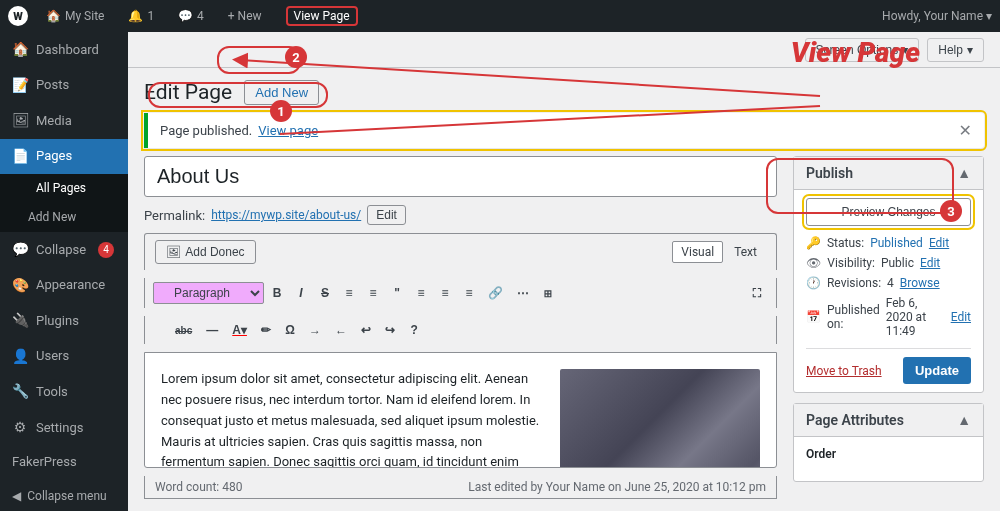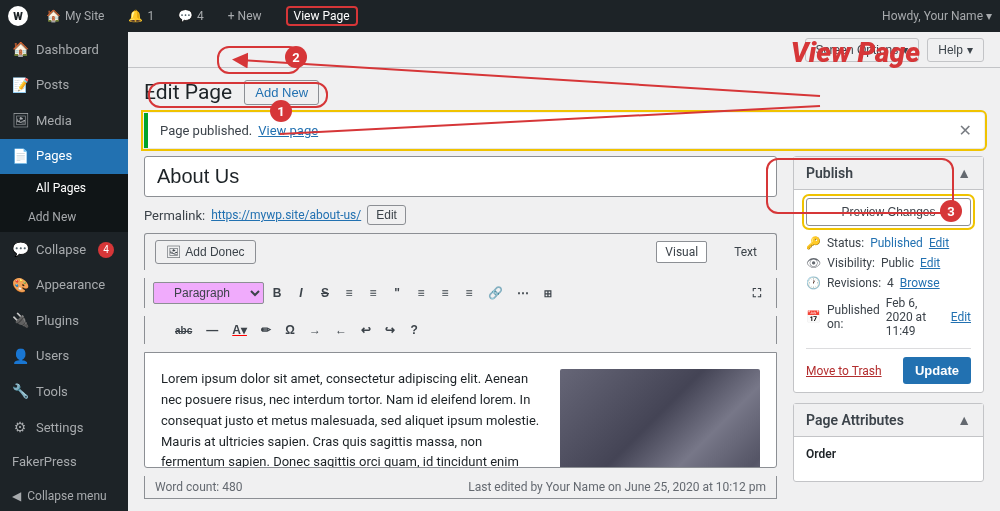--- a/index.html
+++ b/index.html
@@ -55,21 +55,21 @@
     .title-input { width: 100%; border: 1px solid #8c8f94; border-radius: 3px; padding: 8px 12px; font-size: 20px; color: #1d2327; background: #fff; }
 
     
     .permalink-row { display: flex; align-items: center; gap: 6px; font-size: 13px; }
     .permalink-row a { color: #2271b1; text-decoration: underline; }
     .edit-btn { background: #f0f0f1; border: 1px solid #8c8f94; border-radius: 3px; padding: 2px 8px; font-size: 12px; cursor: pointer; color: #3c434a; }
 
     
     .editor-toolbar-top { background: #f0f0f1; border: 1px solid #8c8f94; border-bottom: none; border-radius: 3px 3px 0 0; padding: 6px 10px; display: flex; align-items: center; justify-content: space-between; }
     .add-media-btn { background: #f0f0f1; border: 1px solid #8c8f94; border-radius: 3px; padding: 4px 10px; cursor: pointer; font-size: 12px; color: #3c434a; display: flex; align-items: center; gap: 4px; }
-    .visual-text-tabs { display: flex; gap: 18px; }
+    .visual-text-tabs { display: flex; gap: 2px; }
     .vtab { padding: 3px 8px; cursor: pointer; font-size: 12px; color: #3c434a; border: 1px solid transparent; border-radius: 2px; }
     .vtab.active { background: #fff; border-color: #8c8f94; }
 
     
     .format-toolbar { background: #f0f0f1; border: 1px solid #8c8f94; border-top: none; border-bottom: none; padding: 4px 8px; display: flex; align-items: center; gap: 2px; flex-wrap: wrap; }
     .fmt-select { border: 1px solid #8c8f94; border-radius: 2px; padding: 2px 16px; font-size: 12px; background: #f0abfc; color: #3c434a; }
     .fmt-btn { background: none; border: 1px solid transparent; border-radius: 2px; padding: 2px 5px; cursor: pointer; font-size: 12px; color: #3c434a; font-weight: bold; min-width: 22px; text-align: center; }
 
     
     .format-toolbar2 { background: #f0f0f1; border: 1px solid #8c8f94; border-top: none; border-bottom: none; padding: 4px 24px; display: flex; align-items: center; gap: 2px; }

